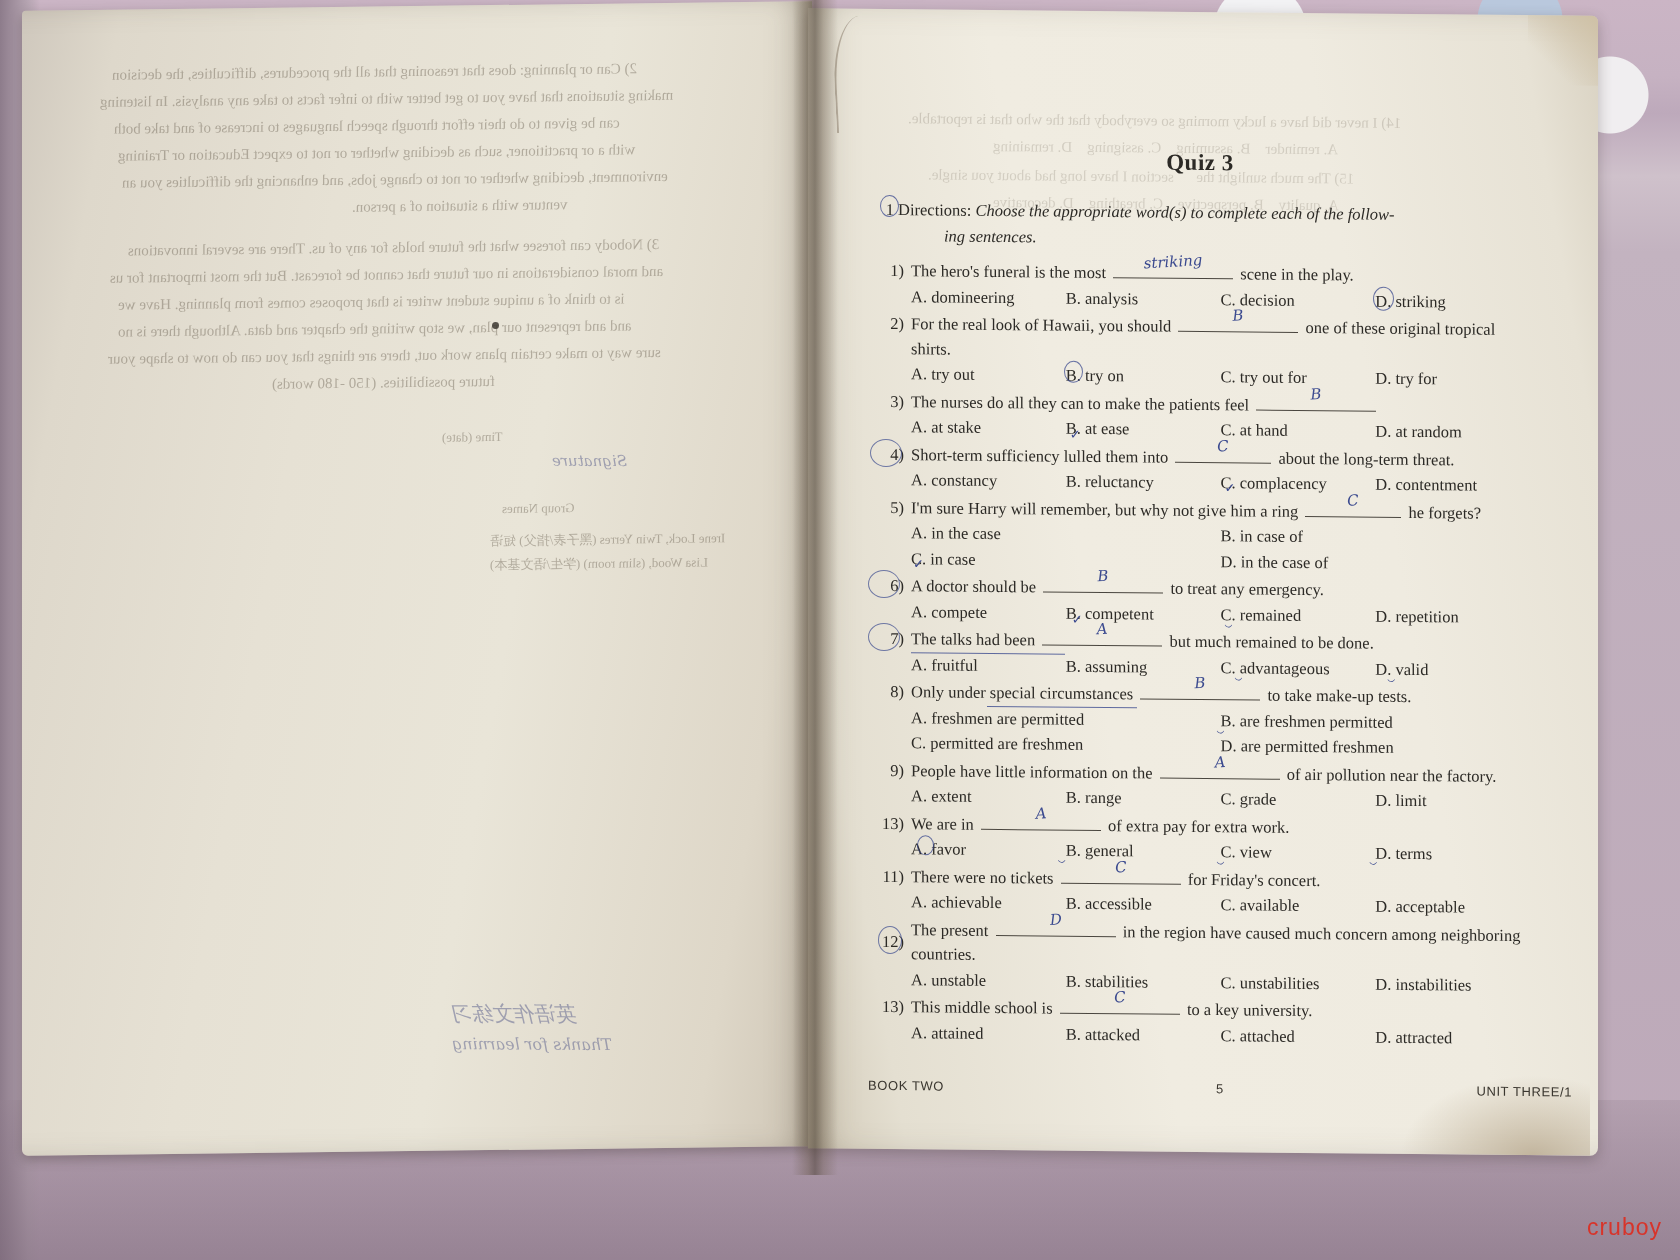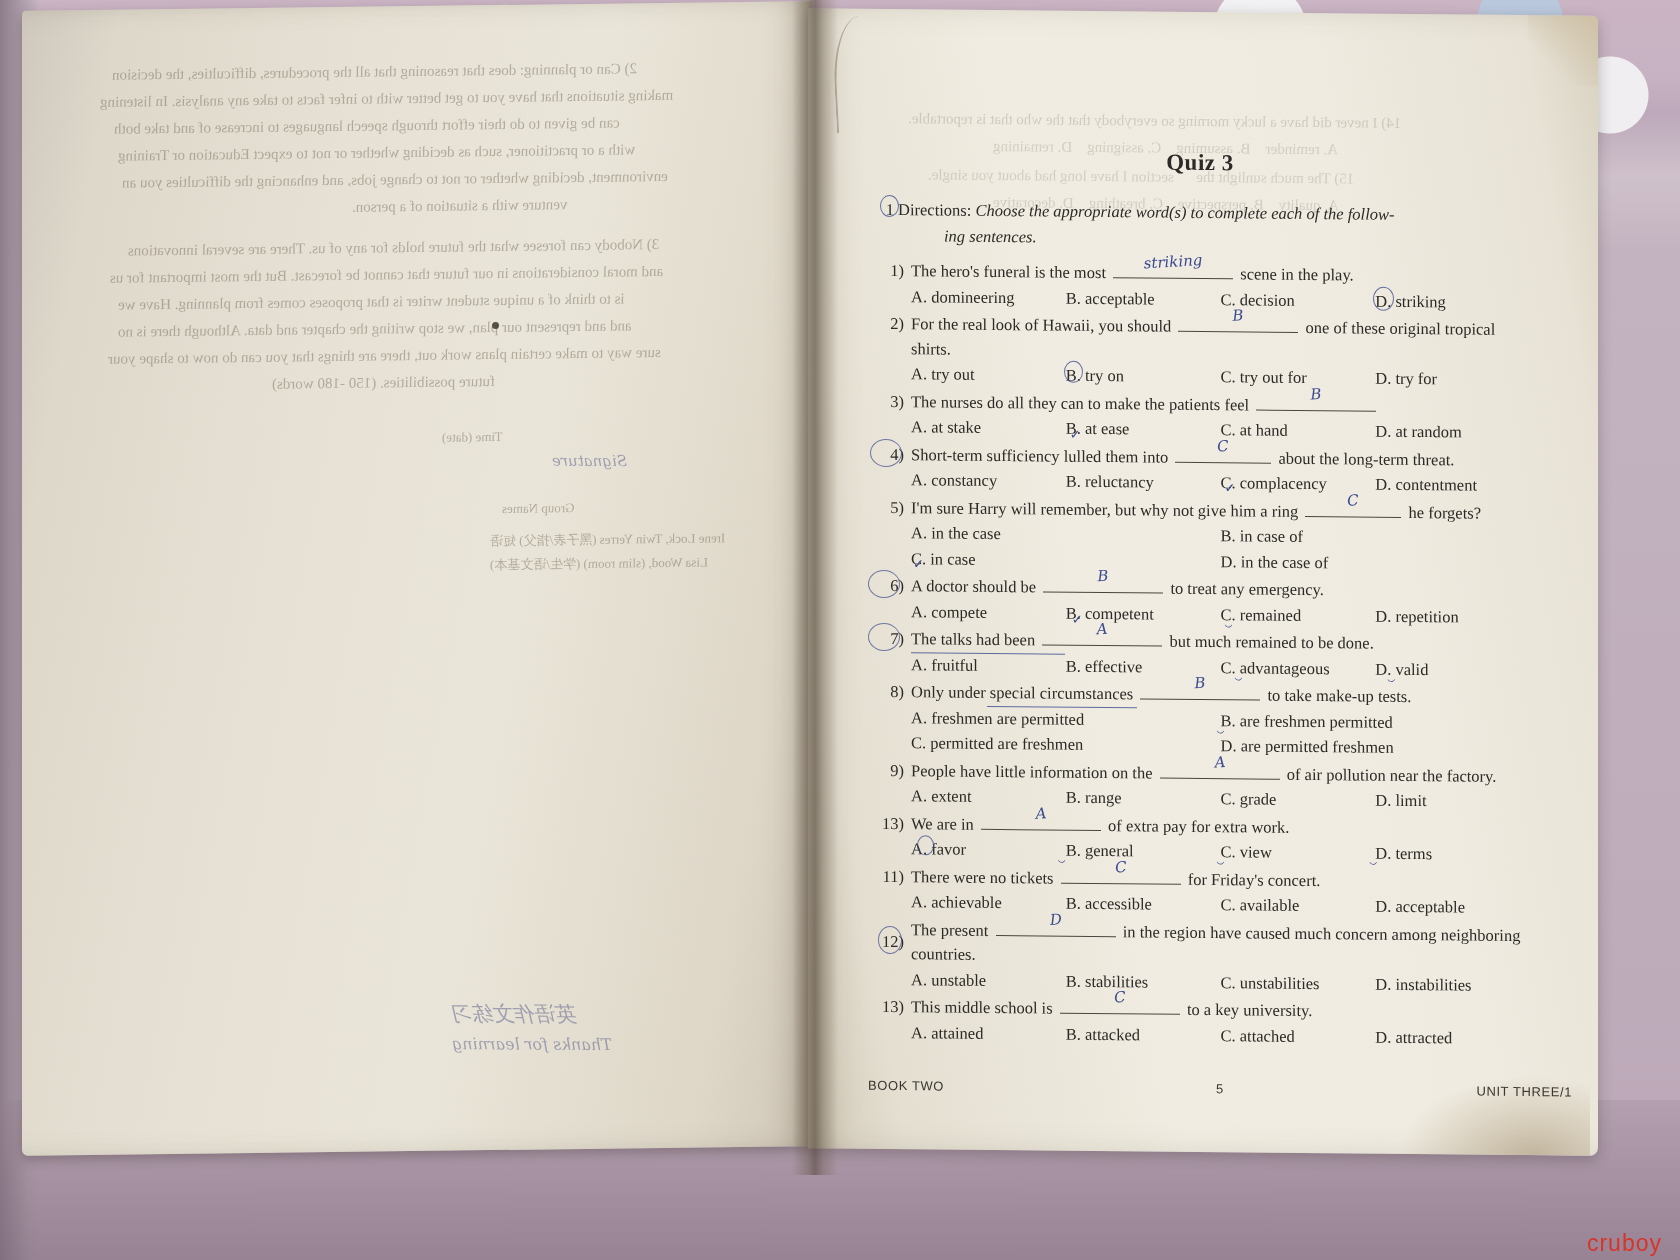--- a/index.html
+++ b/index.html
@@ -225,21 +225,21 @@
     justify-content: space-between;
     font-family: "Liberation Sans", sans-serif;
     font-size: 13px;
     letter-spacing: .6px;
     color: #3a362f;
   }
   .footer .center { position: absolute; left: 50%; transform: translateX(-50%); }
 
   .watermark {
     position: absolute;
-    right: 18px; bottom: 3px;
+    right: 18px; bottom: 19px;
     color: #d8342a;
     font-family: "Liberation Sans", sans-serif;
     font-size: 23px;
     letter-spacing: 1px;
   }
 </style>
 </head>
 <body>
 
 <div id="page">
@@ -303,21 +303,21 @@
           <div class="q-row">
             <div class="q-num">1)</div>
             <div class="q-text">
               <span>The hero's funeral is the most</span>
               <span class="blank long"><span class="hand">striking</span></span>
               <span>scene in the play.</span>
             </div>
           </div>
           <div class="opts cols4">
             <span class="opt">A. domineering</span>
-            <span class="opt">B. acceptable</span>
+            <span class="opt">B. analysis</span>
             <span class="opt">C. decision</span>
             <span class="opt"><span class="mark-circle"></span><span>D. striking</span></span>
           </div>
         </div>
 
         <div class="q">
           <div class="q-row">
             <div class="q-num">2)</div>
             <div class="q-text">
               <span>For the real look of Hawaii, you should</span>
@@ -417,21 +417,21 @@
             </div>
             <div class="q-text" style="position:relative;">
               <span>The talks had been</span>
               <span class="blank long"><span class="hand">A</span></span>
               <span>but much remained to be done.</span>
               <span class="mark-underline" style="right:auto; width:154px; bottom:-1px;"></span>
             </div>
           </div>
           <div class="opts cols4">
             <span class="opt">A. fruitful</span>
-            <span class="opt">B. effective</span>
+            <span class="opt">B. assuming</span>
             <span class="opt"><span class="mark-caret" style="left:14px;top:5px;">‿</span><span>C. advantageous</span></span>
             <span class="opt"><span class="mark-caret" style="left:12px;top:5px;">‿</span><span>D. valid</span></span>
           </div>
         </div>
 
         <div class="q">
           <div class="q-row">
             <div class="q-num">8)</div>
             <div class="q-text" style="position:relative;">
               <span>Only under special circumstances</span>

